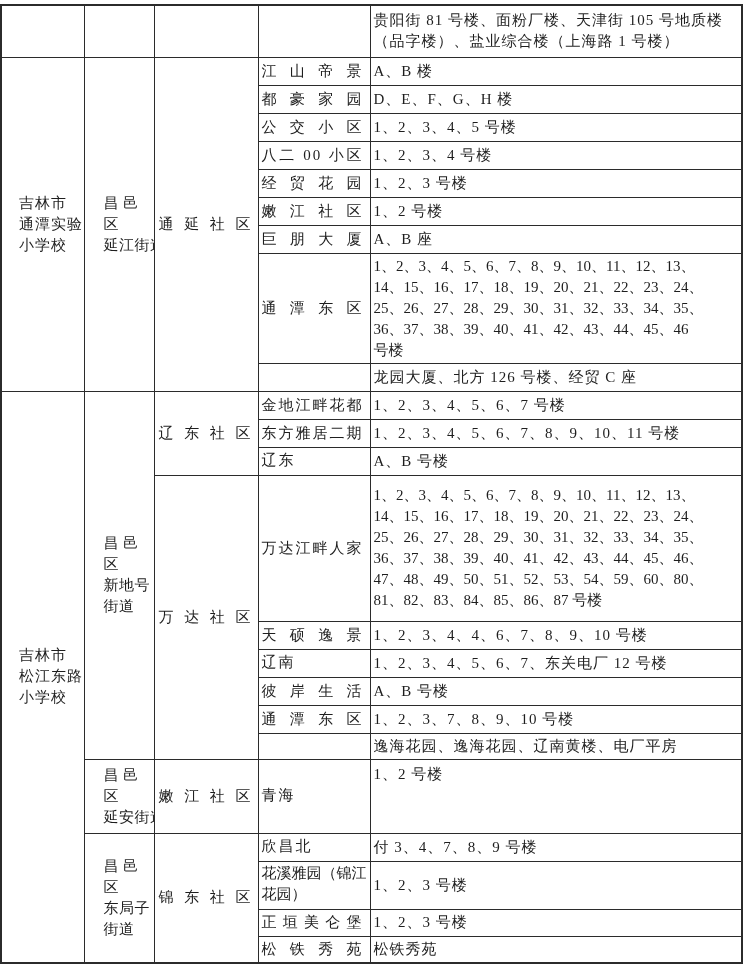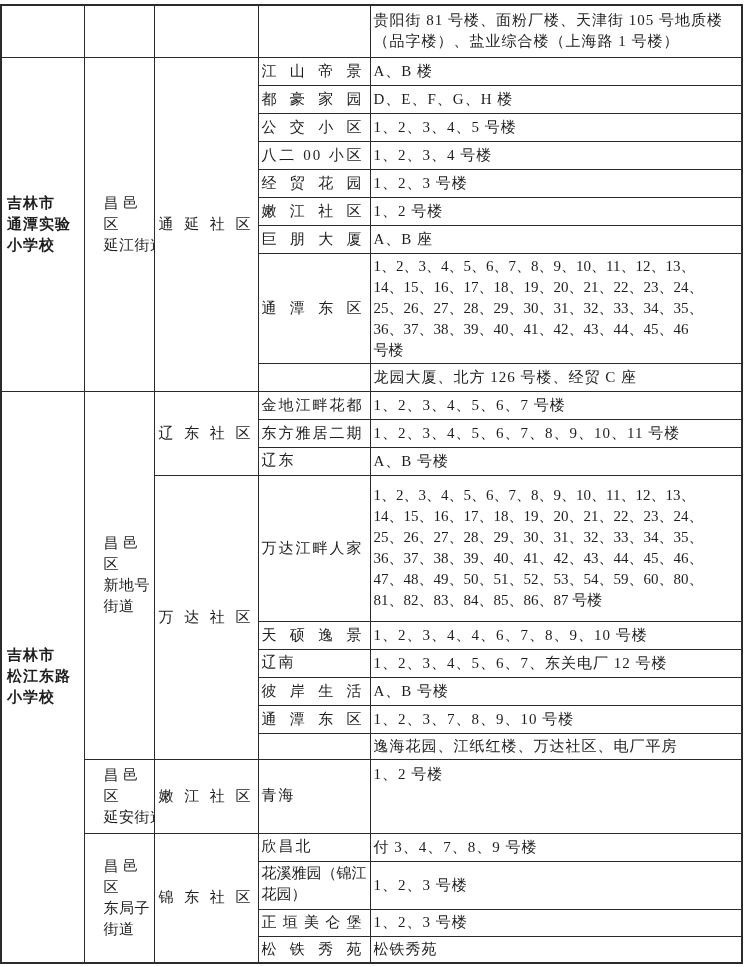--- a/index.html
+++ b/index.html
@@ -37,21 +37,21 @@
     overflow: hidden;
     padding: 2px 3px 2px 4px;
   }
   
   col.c-school    { width: 83px; }
   col.c-street    { width: 70px; }
   col.c-community { width: 104px; }
   col.c-estate    { width: 112px; }
   col.c-buildings { width: 372px; }
 
-  td.school    { letter-spacing: 1px; padding-left: 5px; font-weight: bold; }
+  td.school    { letter-spacing: 1px; padding-left: 17px; }
   td.street    { letter-spacing: 0.5px; padding-left: 19px; }
   td.community {
     letter-spacing: 2px;
     text-align: justify;
     text-align-last: justify;
     padding: 2px 5px 2px 4px;
   }
   td.estate {
     letter-spacing: 2px;
     text-align: justify;
@@ -182,21 +182,21 @@
       <tr class="h28">
         <td class="estate">彼岸生活</td>
         <td class="bld">A、B 号楼</td>
       </tr>
       <tr class="h28">
         <td class="estate">通潭东区</td>
         <td class="bld">1、2、3、7、8、9、10 号楼</td>
       </tr>
       <tr class="h26">
         <td class="estate compact"></td>
-        <td class="bld">逸海花园、江纸红楼、万达社区、电厂平房</td>
+        <td class="bld">逸海花园、逸海花园、辽南黄楼、电厂平房</td>
       </tr>
       <tr class="h74">
         <td class="street">昌 邑 区
 延安街道</td>
         <td class="community">嫩江社区</td>
         <td class="estate compact">青海</td>
         <td class="bld v-top">1、2 号楼</td>
       </tr>
       <tr class="h28">
         <td class="street" rowspan="4">昌 邑 区

